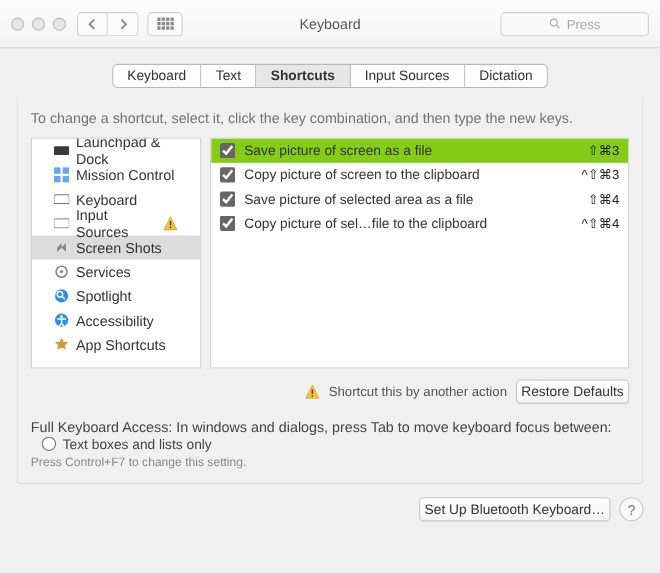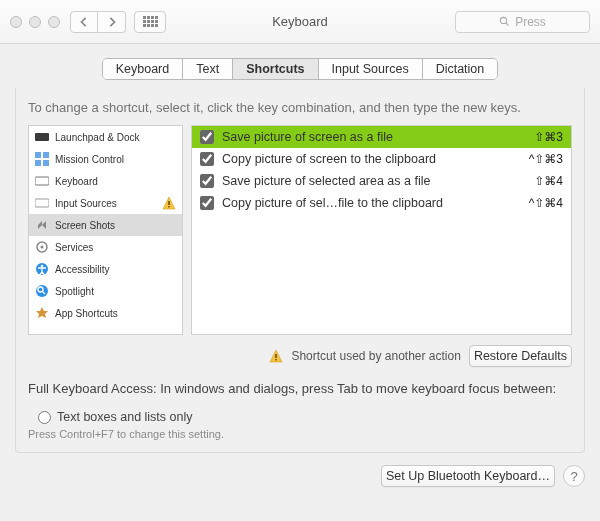--- a/index.html
+++ b/index.html
@@ -68,21 +68,21 @@
   .panel { margin:8px 15px 0 15px; padding:12px; border:1px solid #dadada; border-top:none; border-radius:0 0 4px 4px;}
   .instruction { font-size:13px; color:#737373; margin-bottom:10px;}
 
   .split { display:flex; gap:8px; }
   .listbox {
     border:1px solid #cfcfcf; height:210px; overflow-y:auto;
   }
   .list-left { width:155px; background:#fff;}
   .list-right { flex:1; background:#fff;}
 
-  .left-item { display:flex; align-items:center; gap:6px; padding:3px 6px; font-size:10px; cursor:pointer; height:22px;}
+  .left-item { display:flex; align-items:center; gap:6px; padding:3px 20px; font-size:13px; cursor:pointer; height:22px;}
   .left-item.selected{ background:#dcdcdc;}
   .icon { width:14px; height:14px; display:inline-flex; align-items:center; justify-content:center;}
   .icon svg { width:14px; height:14px;}
   .warn { margin-left:auto; width:14px; height:14px; display:flex; align-items:center; justify-content:center;}
   .warn svg { width:14px; height:14px; }
 
   .right-item { display:flex; align-items:center; gap:8px; padding:3px 8px; font-size:12.5px; height:22px;}
   .right-item.sel{ background:#84cc16;}
   .right-item input[type=checkbox]{ width:14px; height:14px; accent-color:#666;}
   .right-label{ flex:1; text-overflow:ellipsis; white-space:nowrap; overflow:hidden;}
@@ -90,21 +90,21 @@
 
   .legend{ display:flex; align-items:center; justify-content:flex-end; gap:8px; margin-top:10px;}
   .legend-label{ font-size:12px; color:#555;}
   .btn{
     border:1px solid #c7c7c7; border-radius:4px; background:linear-gradient(#fff,#f4f4f4);
     padding:3px 4px; font-size:12.5px; color:#333; cursor:pointer;
     box-shadow:0 1px 0 rgba(0,0,0,.03);
   }
 
   .fka { margin-top:14px; font-size:13px; color:#444;}
-  .radio-row{ display:flex; align-items:center; gap:6px; margin-left:10px; margin-top:14px; font-size:12.5px;}
+  .radio-row{ display:flex; align-items:flex-start; gap:6px; margin-left:10px; margin-top:1px; font-size:12.5px;}
   .radio-row input{ accent-color:#555;}
   .hint{ font-size:11px; color:#8a8a8a; margin-top:4px;}
 
   .footer{ display:flex; justify-content:flex-end; align-items:center; gap:8px; padding:12px 15px 0 15px;}
   .help{
     width:22px; height:22px; border:1px solid #c9c9c9; border-radius:50%;
     background:#fafafa; color:#777; font-size:13px;
     display:flex; align-items:center; justify-content:center; cursor:pointer;
   }
 </style>
@@ -234,36 +234,36 @@
               <circle cx="7" cy="7" r="1.5" fill="#888"></circle>
             </svg>
         </span>
         <span>Services</span>
       </div>
 
       <div class="left-item">
         <span class="icon">
           <svg viewBox="0 0 14 14">
               <circle cx="7" cy="7" r="6" fill="#2e8fe6"></circle>
+              <circle cx="5.5" cy="5.5" r="2.5" fill="none" stroke="#fff" stroke-width="1.3"></circle>
+              <line x1="7.5" y1="7.5" x2="10" y2="10" stroke="#fff" stroke-width="1.3"></line>
+            </svg>
+        </span>
+        <span>Spotlight</span>
+      </div>
+
+      <div class="left-item">
+        <span class="icon">
+          <svg viewBox="0 0 14 14">
+              <circle cx="7" cy="7" r="6" fill="#2e8fe6"></circle>
               <circle cx="7" cy="4" r="1.3" fill="#fff"></circle>
               <path d="M3,6 L11,6 M7,6 L7,10 M7,10 L4.5,13 M7,10 L9.5,13" stroke="#fff" stroke-width="1.3" fill="none"></path>
             </svg>
         </span>
         <span>Accessibility</span>
-      </div>
-
-      <div class="left-item">
-        <span class="icon">
-          <svg viewBox="0 0 14 14">
-              <circle cx="7" cy="7" r="6" fill="#2e8fe6"></circle>
-              <circle cx="5.5" cy="5.5" r="2.5" fill="none" stroke="#fff" stroke-width="1.3"></circle>
-              <line x1="7.5" y1="7.5" x2="10" y2="10" stroke="#fff" stroke-width="1.3"></line>
-            </svg>
-        </span>
-        <span>Spotlight</span>
       </div>
 
       <div class="left-item">
         <span class="icon">
           <svg viewBox="0 0 14 14">
               <path d="M7,1 L9,5 L13,5 L10,8 L11,12 L7,10 L3,12 L4,8 L1,5 L5,5 Z" fill="#d8963c"></path>
             </svg>
         </span>
         <span>App Shortcuts</span>
       </div>
@@ -294,21 +294,21 @@
   </div>
 
   <div class="legend">
     <span class="warn">
       <svg viewBox="0 0 14 14">
           <polygon points="7,1 13,13 1,13" fill="#f6c342" stroke="#c79208" stroke-width="0.5"></polygon>
           <rect x="6.3" y="5" width="1.4" height="4" fill="#5a4200"></rect>
           <rect x="6.3" y="10" width="1.4" height="1.4" fill="#5a4200"></rect>
         </svg>
     </span>
-    <span class="legend-label">Shortcut used by another action</span>
+    <span class="legend-label">Shortcut this by another action</span>
     <button class="btn">Restore Defaults</button>
   </div>
 
   <div class="fka">
     <div>Full Keyboard Access: In windows and dialogs, press Tab to move keyboard focus between:</div>
     <label class="radio-row">
       <input type="radio" name="fka" style="">
       <span>Text boxes and lists only</span>
     </label>
     <div class="hint">Press Control+F7 to change this setting.</div>

